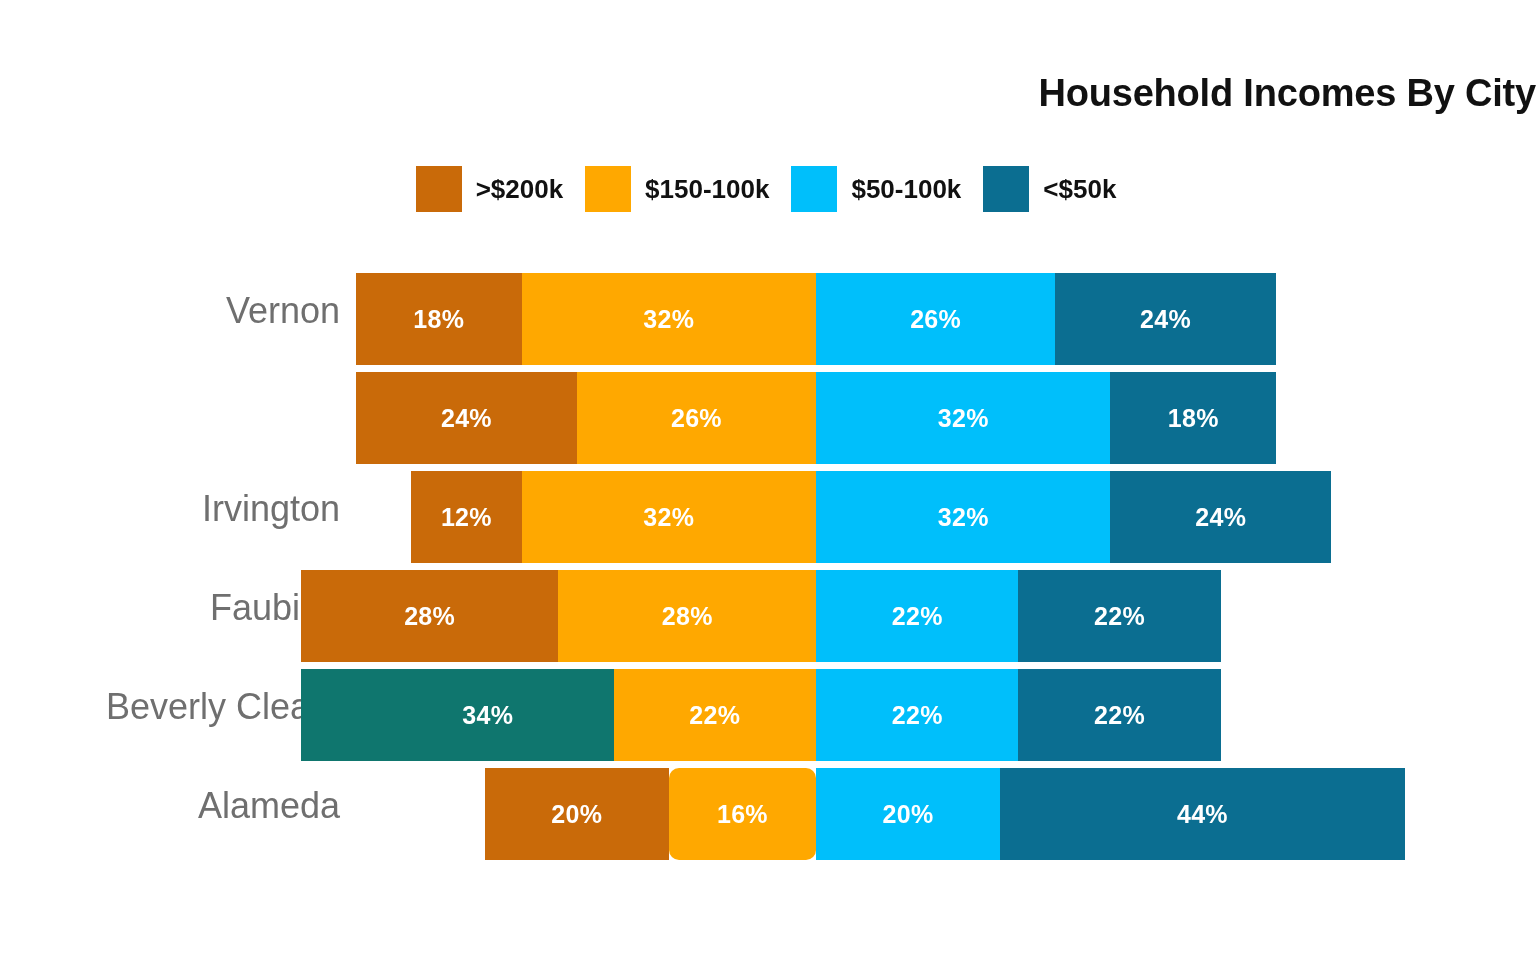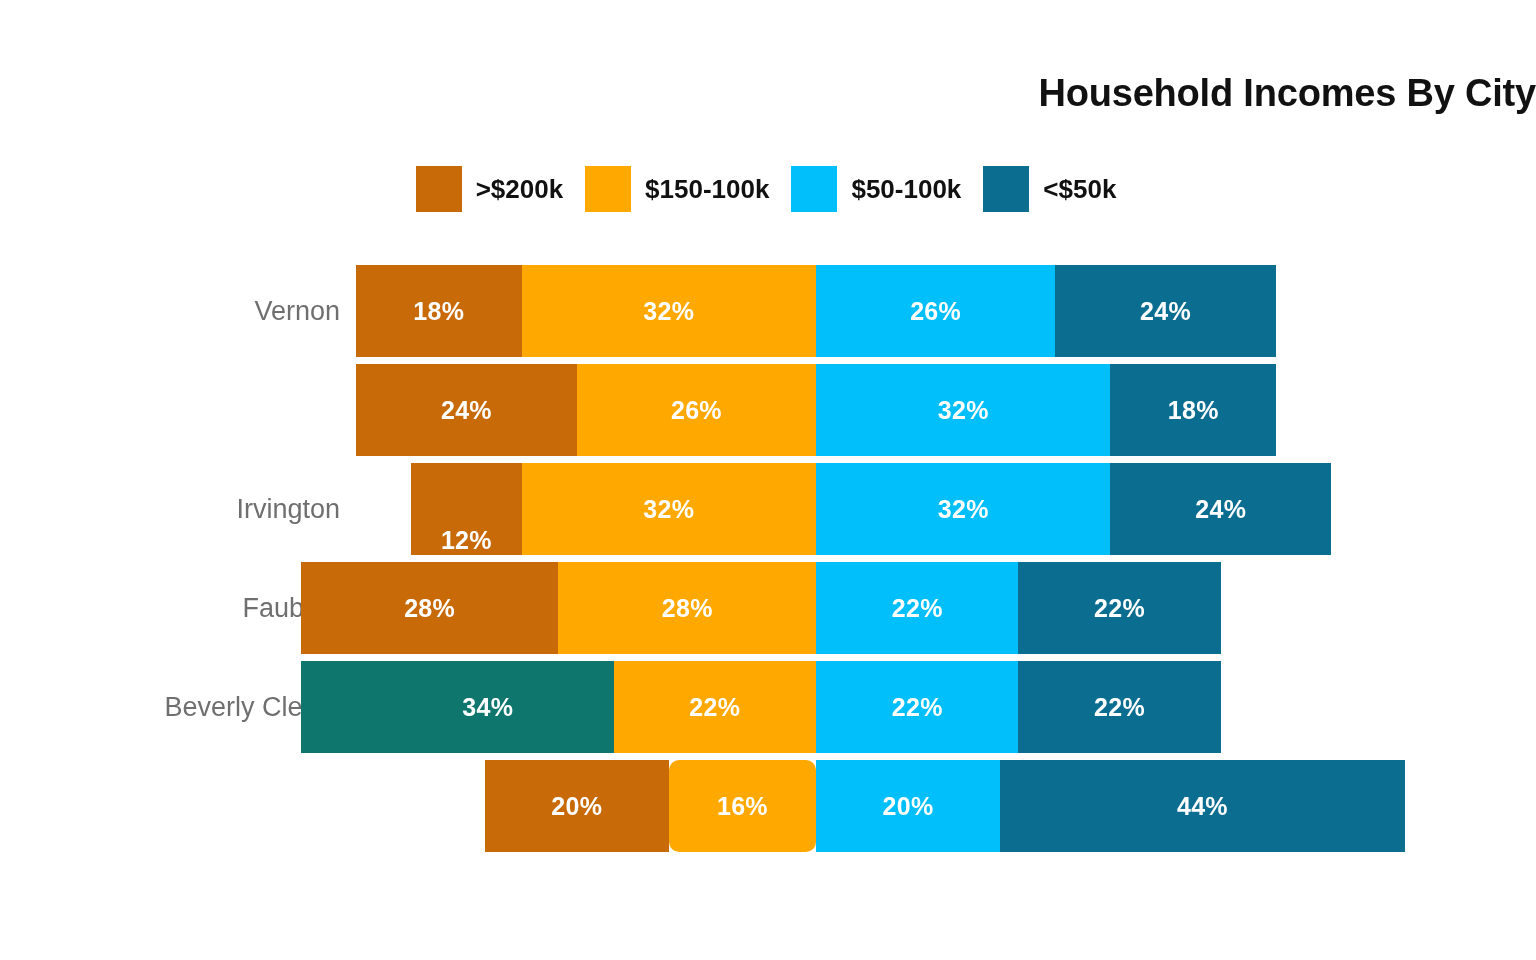--- a/index.html
+++ b/index.html
@@ -79,37 +79,37 @@
     width: 1536px;
     height: 92px;
   }
 
   .row-label {
     position: absolute;
     right: 1196px;          
     top: 0;
     height: 92px;
     line-height: 92px;
-    font-size: 27px;
+    font-size: 36px;
     color: #6f6f6f;
     white-space: nowrap;
     text-align: right;
   }
 
   .segments {
     position: absolute;
     top: 0;
     height: 92px;
     left: 0;
     width: 1536px;
   }
 
   .seg {
     position: absolute;
-    top: 0;
+    top: 8px;
     height: 92px;
     display: flex;
     align-items: center;
     justify-content: center;
     box-sizing: border-box;
   }
 
   .seg-label {
     font-size: 25px;
     font-weight: bold;
@@ -174,21 +174,21 @@
             <span class="seg-label">32%</span>
           </div>
           <div class="seg" style="left: 1110.4px; width: 165.6px; background: rgb(11, 110, 145);">
             <span class="seg-label">18%</span>
           </div>
         </div>
       </div>
       <div class="bar-row" style="top: 198px;">
         <div class="row-label">Irvington</div>
         <div class="segments">
-          <div class="seg" style="left: 411.2px; width: 110.4px; background: rgb(201, 106, 9); align-items: flex-end;">
+          <div class="seg" style="left: 411.2px; width: 110.4px; background: rgb(201, 106, 9);">
             <span class="seg-label">12%</span>
           </div>
           <div class="seg" style="left: 521.6px; width: 294.4px; background: rgb(255, 168, 0);">
             <span class="seg-label">32%</span>
           </div>
           <div class="seg" style="left: 816px; width: 294.4px; background: rgb(0, 191, 251);">
             <span class="seg-label">32%</span>
           </div>
           <div class="seg" style="left: 1110.4px; width: 220.8px; background: rgb(11, 110, 145);">
             <span class="seg-label">24%</span>
@@ -223,20 +223,21 @@
           </div>
           <div class="seg" style="left: 816px; width: 202.4px; background: rgb(0, 191, 251);">
             <span class="seg-label">22%</span>
           </div>
           <div class="seg" style="left: 1018.4px; width: 202.4px; background: rgb(11, 110, 145);">
             <span class="seg-label">22%</span>
           </div>
         </div>
       </div>
       <div class="bar-row" style="top: 495px;">
+        <div class="row-label">Alameda</div>
         <div class="segments">
           <div class="seg" style="left: 484.8px; width: 184px; background: rgb(201, 106, 9);">
             <span class="seg-label">20%</span>
           </div>
           <div class="seg" style="left: 668.8px; width: 147.2px; background: rgb(255, 168, 0); border-radius: 10px;">
             <span class="seg-label">16%</span>
           </div>
           <div class="seg" style="left: 816px; width: 184px; background: rgb(0, 191, 251);">
             <span class="seg-label">20%</span>
           </div>

